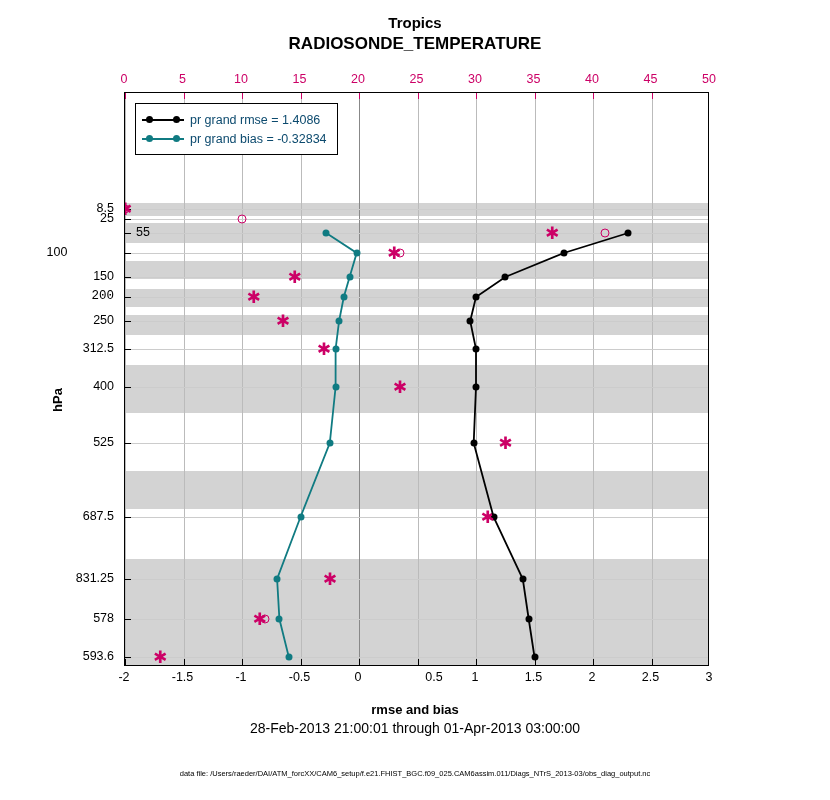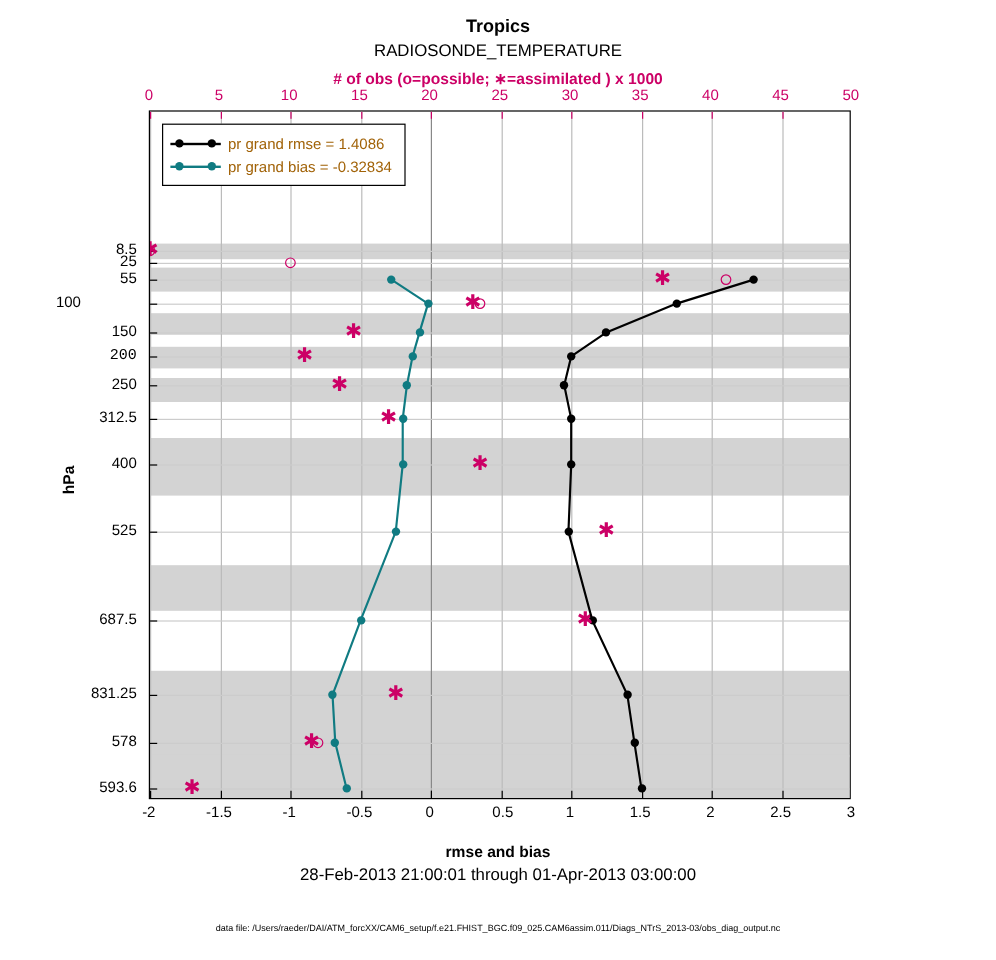--- a/index.html
+++ b/index.html
@@ -21,21 +21,21 @@
   }
   .txt { position: absolute; white-space: nowrap; }
   .ctr { transform: translateX(-50%); }
 
   #title-main {
     top: 14px; left: 415px;
     font-size: 15px; font-weight: bold;
   }
   #title-sub {
     top: 34px; left: 415px;
-    font-size: 14px; font-weight: normal;
+    font-size: 17px; font-weight: bold;
   }
   #top-axis-label {
     top: 58px; left: 415px;
     font-size: 13px; font-weight: bold; color: #cc0066;
   }
   #bottom-axis-label {
     top: 702px; left: 415px;
     font-size: 13px; font-weight: bold;
   }
   #date-range {
@@ -164,31 +164,30 @@
   .leg-line b {
     position: absolute;
     width: 7px; height: 7px;
     border-radius: 50%;
     top: 3.5px;
   }
   .leg-line b.l { left: 4px; }
   .leg-line b.r { right: 4px; }
   .leg-label {
     font-size: 12.5px;
-    color: #a16207;
+    color: #0c4a6e;
   }
 </style>
 </head>
 <body>
 
 <div id="root">
 
   <div class="txt ctr" id="title-main">Tropics</div>
   <div class="txt ctr" id="title-sub">RADIOSONDE_TEMPERATURE</div>
-  <div class="txt ctr" id="top-axis-label"># of obs (o=possible; ∗=assimilated ) x 1000</div>
   <div class="txt ctr" id="bottom-axis-label">rmse and bias</div>
   <div class="txt ctr" id="date-range">28-Feb-2013 21:00:01 through 01-Apr-2013 03:00:00</div>
   <div class="txt ctr" id="datafile">data file: /Users/raeder/DAI/ATM_forcXX/CAM6_setup/f.e21.FHIST_BGC.f09_025.CAM6assim.011/Diags_NTrS_2013-03/obs_diag_output.nc</div>
   <div class="txt" id="ylabel">hPa</div>
 
   <div id="plot">
     <div id="bands">
         <div class="band" style="top: 110px; height: 13px;"></div>
         <div class="band" style="top: 130px; height: 20px;"></div>
         <div class="band" style="top: 168px; height: 18px;"></div>
@@ -328,40 +327,40 @@
         <polyline points="201.2,140 231.7,160 224.6,184 218.8,204 214.1,228 210.6,256 210.6,294 204.8,350 175.5,424 152.1,486 154.4,526 163.8,564" fill="none" stroke="#107b82" stroke-width="1.8"></polyline>
       </svg>
   </div>
 
   <div id="axis-labels">
       <div class="xtl bottom" style="left: 124px;">-2</div>
       <div class="xtl bottom" style="left: 182.5px;">-1.5</div>
       <div class="xtl bottom" style="left: 241px;">-1</div>
       <div class="xtl bottom" style="left: 299.5px;">-0.5</div>
       <div class="xtl bottom" style="left: 358px;">0</div>
-      <div class="xtl bottom" style="left: 403px; padding-left: 32px;">0.5</div>
+      <div class="xtl bottom" style="left: 418px; padding-left: 32px;">0.5</div>
       <div class="xtl bottom" style="left: 475px;">1</div>
       <div class="xtl bottom" style="left: 533.5px;">1.5</div>
       <div class="xtl bottom" style="left: 592px;">2</div>
       <div class="xtl bottom" style="left: 650.5px;">2.5</div>
       <div class="xtl bottom" style="left: 709px;">3</div>
       <div class="xtl top" style="left: 124px;">0</div>
       <div class="xtl top" style="left: 182.5px;">5</div>
       <div class="xtl top" style="left: 241px;">10</div>
       <div class="xtl top" style="left: 299.5px;">15</div>
       <div class="xtl top" style="left: 358px;">20</div>
       <div class="xtl top" style="left: 416.5px;">25</div>
       <div class="xtl top" style="left: 475px;">30</div>
       <div class="xtl top" style="left: 533.5px;">35</div>
       <div class="xtl top" style="left: 592px;">40</div>
       <div class="xtl top" style="left: 650.5px;">45</div>
       <div class="xtl top" style="left: 709px;">50</div>
       <div class="ytl" style="top: 208px; left: 0px; width: 114px;">8.5</div>
       <div class="ytl" style="top: 218px; left: 0px; width: 114px;">25</div>
-      <div class="ytl" style="top: 232px; left: 0px; width: 114px;">55</div>
+      <div class="ytl" style="top: 232px; left: 0px; width: 114px; padding-left: 36px;">55</div>
       <div class="ytl" style="top: 252px; left: 0px; width: 114px; text-align: center;">100</div>
       <div class="ytl" style="top: 276px; left: 0px; width: 114px;">150</div>
       <div class="ytl" style="top: 296px; left: 0px; width: 114px; font-family: Liberation Mono, monospace;">200</div>
       <div class="ytl" style="top: 320px; left: 0px; width: 114px;">250</div>
       <div class="ytl" style="top: 348px; left: 0px; width: 114px;">312.5</div>
       <div class="ytl" style="top: 386px; left: 0px; width: 114px;">400</div>
       <div class="ytl" style="top: 442px; left: 0px; width: 114px;">525</div>
       <div class="ytl" style="top: 516px; left: 0px; width: 114px;">687.5</div>
       <div class="ytl" style="top: 578px; left: 0px; width: 114px;">831.25</div>
       <div class="ytl" style="top: 618px; left: 0px; width: 114px;">578</div>

